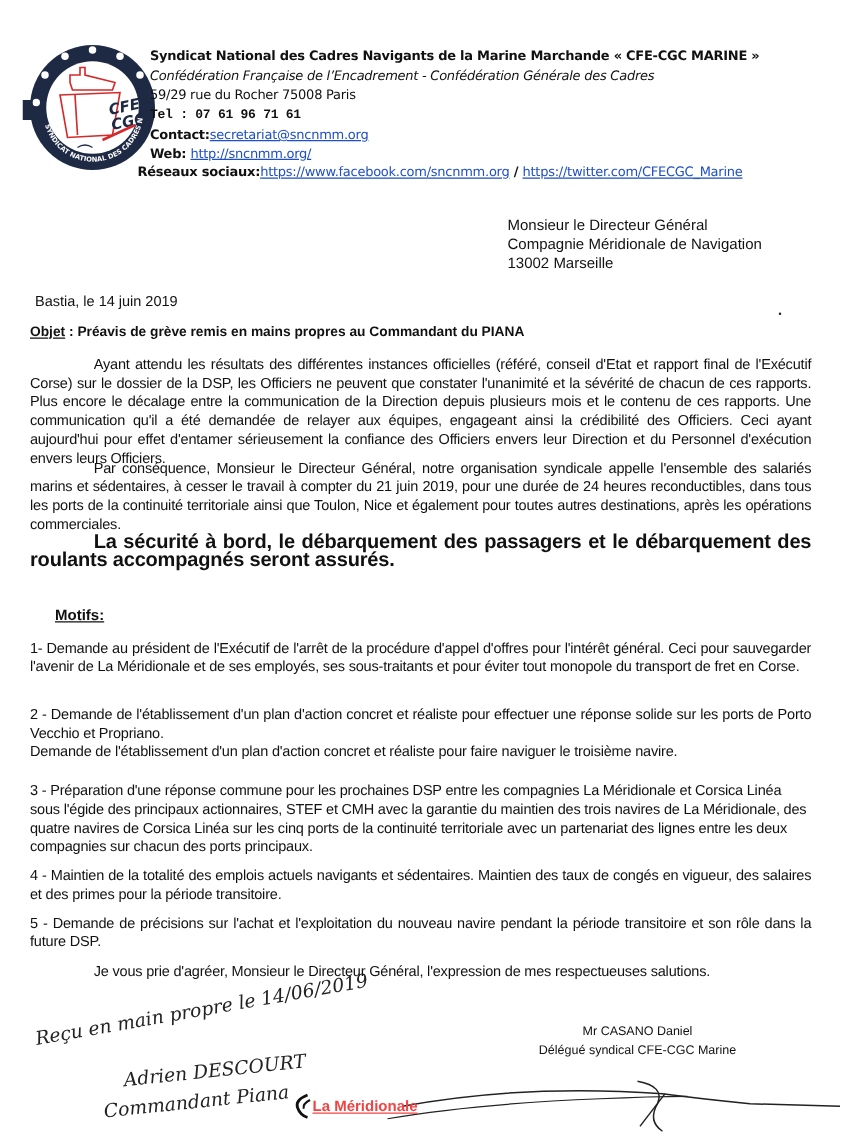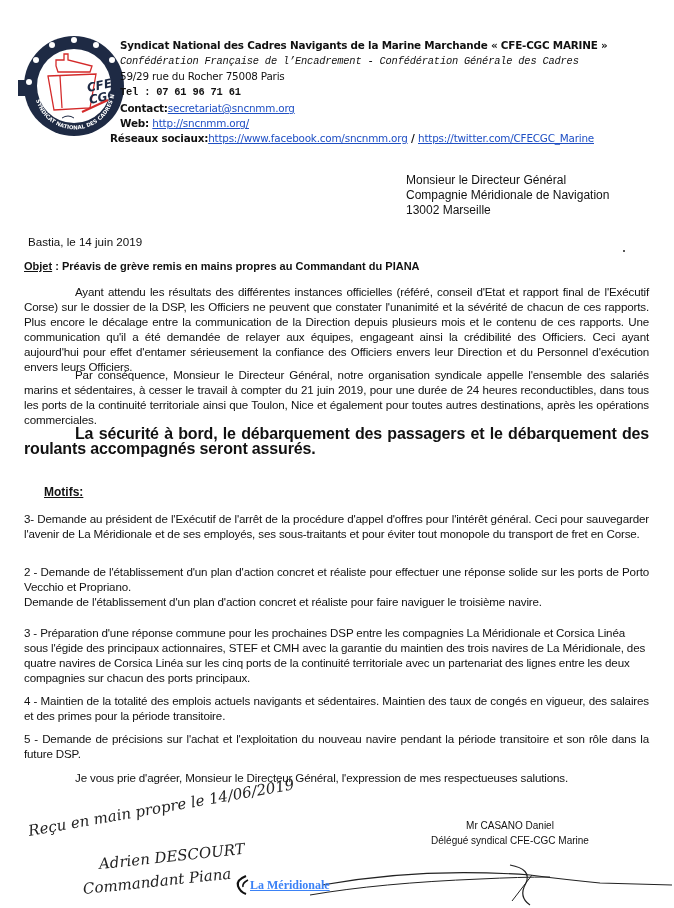--- a/index.html
+++ b/index.html
@@ -27,22 +27,22 @@
   .u { text-decoration: underline; }
   p { margin: 0; }
 
   .date { position: absolute; left: 28px; top: 235px; font-size: 11.6px; text-align: center; }
   .subject { position: absolute; left: 24px; top: 260px; font-size: 11px; font-weight: bold; white-space: nowrap; }
 
   .sig-name { position: absolute; left: 400px; width: 220px; text-align: center; font-size: 10px; line-height: 15px; }
 
   .hand { position: absolute; font-family: "DejaVu Serif", serif; font-style: italic; color: #222;
           font-size: 15px; white-space: nowrap; }
-  .stamp { position: absolute; left: 250px; top: 878px; font-family: Liberation Serif, serif;
-           font-weight: bold; font-size: 12px; color: #3b82f6; text-decoration: underline; white-space: nowrap; }
+  .stamp { position: absolute; left: 250px; top: 878px; font-family: Liberation Sans, sans-serif;
+           font-weight: bold; font-size: 12px; color: #ef4444; text-decoration: underline; white-space: nowrap; }
   .dot { position: absolute; width: 2px; height: 2px; background: #222; border-radius: 50%; }
 </style>
 </head>
 <body>
 
 <svg id="logo" class="abs" viewBox="0 0 112 112">
   <circle cx="56" cy="56" r="50" fill="#1e2a44"></circle>
   <circle cx="56" cy="56" r="37" fill="#ffffff"></circle>
 
   <g fill="#ffffff">
@@ -66,21 +66,21 @@
   <path d="M44 88 q6 -4 12 0" stroke="#1e2a44" stroke-width="1" fill="none"></path>
   <defs>
       <path id="ringpath" d="M18 70 A40 40 0 0 0 96 66"></path>
     </defs>
   <text font-family="DejaVu Sans, sans-serif" font-size="5.4" font-weight="bold" fill="#ffffff">
     <textPath href="#ringpath">SYNDICAT NATIONAL DES CADRES NAVIGANTS</textPath>
   </text>
 </svg>
 
 <div class="hdr bold" style="top:38px;">Syndicat National des Cadres Navigants de la Marine Marchande « CFE-CGC MARINE »</div>
-<div class="hdr ital" style="top:54px;font-family:Liberation Mono, monospace;">Confédération Française de l’Encadrement - Confédération Générale des Cadres</div>
+<div class="hdr ital" style="top:54px;">Confédération Française de l’Encadrement - Confédération Générale des Cadres</div>
 <div class="hdr" style="top:69px; font-weight:normal;">59/29 rue du Rocher 75008 Paris</div>
 <div class="hdr bold" style="top:85px; font-family:Liberation Mono, monospace;">Tel : 07 61 96 71 61</div>
 <div class="hdr bold" style="top:101px;">
   <span>Contact:</span><a>secretariat@sncnmm.org</a>
 </div>
 <div class="hdr bold" style="top:116px;">
   <span>Web: </span><a>http://sncnmm.org/</a>
 </div>
 <div class="hdr bold" style="top:131px; left:110px; width:564px;">
   <span>Réseaux sociaux:</span><a>https://www.facebook.com/sncnmm.org</a><span> / </span><a>https://twitter.com/CFECGC_Marine</a>
@@ -94,21 +94,21 @@
 <div class="dot" style="left:623px; top:250px;"></div>
 <div class="subject">
   <span class="u">Objet</span><span> : </span><span>Préavis de grève remis en mains propres au Commandant du PIANA</span>
 </div>
 
 <p class="body-text indent" style="top:284px;">Ayant attendu les résultats des différentes instances officielles (référé, conseil d'Etat et rapport final de l'Exécutif Corse) sur le dossier de la DSP, les Officiers ne peuvent que constater l'unanimité et la sévérité de chacun de ces rapports. Plus encore le décalage entre la communication de la Direction depuis plusieurs mois et le contenu de ces rapports. Une communication qu'il a été demandée de relayer aux équipes, engageant ainsi la crédibilité des Officiers. Ceci ayant aujourd'hui pour effet d'entamer sérieusement la confiance des Officiers envers leur Direction et du Personnel d'exécution envers leurs Officiers.</p>
 <p class="body-text indent" style="top:367px;">Par conséquence, Monsieur le Directeur Général, notre organisation syndicale appelle l'ensemble des salariés marins et sédentaires, à cesser le travail à compter du 21 juin 2019, pour une durée de 24 heures reconductibles, dans tous les ports de la continuité territoriale ainsi que Toulon, Nice et également pour toutes autres destinations, après les opérations commerciales.</p>
 <p class="body-text indent b" style="top:426px; font-size:16px;">La sécurité à bord, le débarquement des passagers et le débarquement des roulants accompagnés seront assurés.</p>
 
 <div class="abs b u" style="left:24px; top:485px; font-size:12px;padding-left:20px;">Motifs:</div>
-<p class="body-text" style="top:511px;">3- Demande au président de l'Exécutif de l'arrêt de la procédure d'appel d'offres pour l'intérêt général. Ceci pour sauvegarder l'avenir de La Méridionale et de ses employés, ses sous-traitants et pour éviter tout monopole du transport de fret en Corse.</p>
+<p class="body-text" style="top:511px;">1- Demande au président de l'Exécutif de l'arrêt de la procédure d'appel d'offres pour l'intérêt général. Ceci pour sauvegarder l'avenir de La Méridionale et de ses employés, ses sous-traitants et pour éviter tout monopole du transport de fret en Corse.</p>
 <p class="body-text" style="top:564px;">2 - Demande de l'établissement d'un plan d'action concret et réaliste pour effectuer une réponse solide sur les ports de Porto Vecchio et Propriano.</p>
 <p class="body-text" style="top:594px;">Demande de l'établissement d'un plan d'action concret et réaliste pour faire naviguer le troisième navire.</p>
 <p class="body-text" style="top:625px; text-align:left;">3 - Préparation d'une réponse commune pour les prochaines DSP entre les compagnies  La Méridionale et Corsica Linéa sous l'égide des principaux actionnaires, STEF et CMH avec la garantie du maintien des trois navires de La Méridionale, des quatre navires de Corsica Linéa sur les cinq ports de la continuité territoriale avec un partenariat des lignes entre les deux compagnies sur chacun des ports principaux.</p>
 <p class="body-text" style="top:693px;">4 - Maintien de la totalité des emplois actuels navigants et sédentaires. Maintien des taux de congés en vigueur, des salaires et des primes pour la période transitoire.</p>
 <p class="body-text" style="top:731px;">5 - Demande de précisions sur l'achat et l'exploitation du nouveau navire pendant la période transitoire et son rôle dans la future DSP.</p>
 
 <p class="body-text indent" style="top:770px; text-align:left;">Je vous prie d'agréer, Monsieur le Directeur Général, l'expression de mes respectueuses salutions.</p>
 
 <div class="sig-name" style="top:818px;">Mr CASANO Daniel</div>
 <div class="sig-name" style="top:833px;">Délégué syndical CFE-CGC Marine</div>

